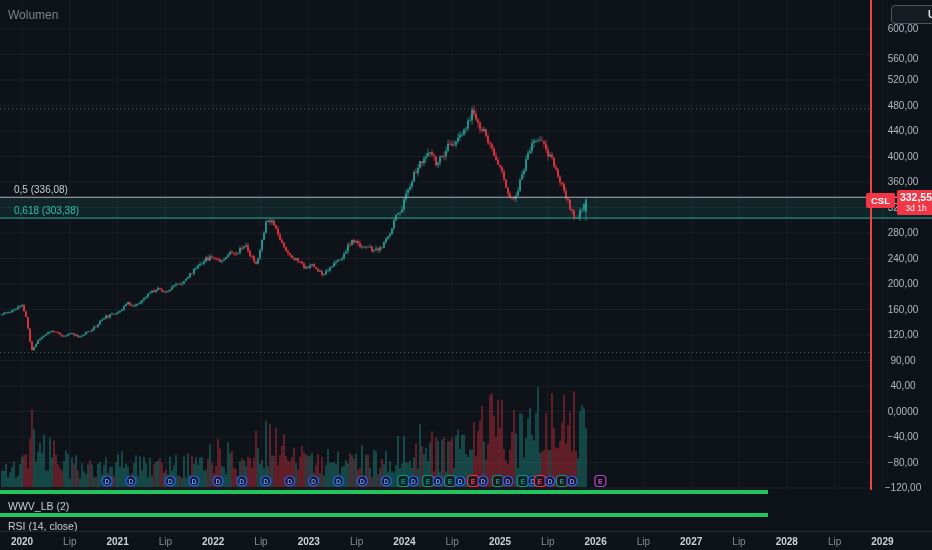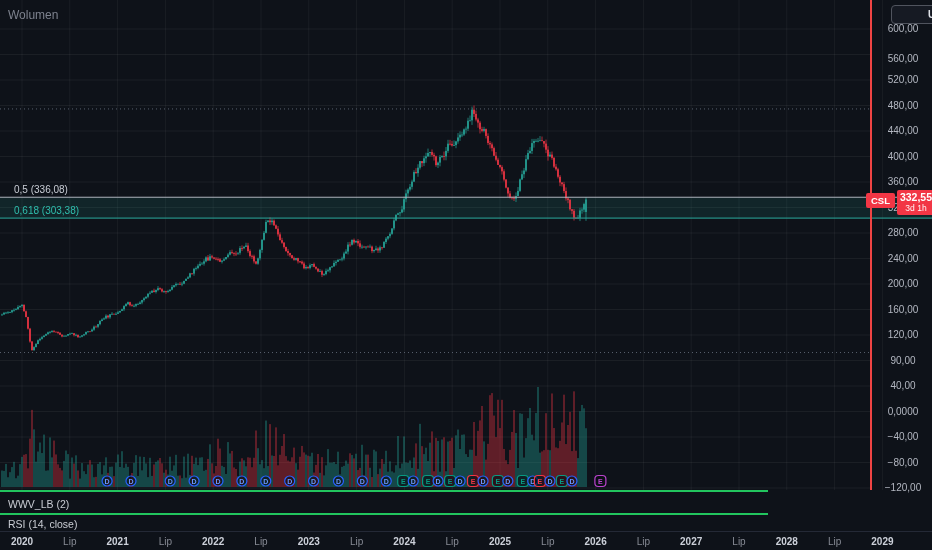--- a/index.html
+++ b/index.html
@@ -18,21 +18,21 @@
   .usd-btn{position:absolute;top:5px;left:20px;z-index:6;background:#161a23;color:#dfe2e8;
            border:1px solid #50545e;border-radius:4px;font-size:10px;font-weight:700;
            padding:3px 9px;font-family:"Liberation Sans",sans-serif;cursor:pointer;}
   .price-tag{position:absolute;top:190px;left:866px;z-index:5;display:flex;align-items:flex-start;}
   .ticker-badge{background:#f23645;color:#fff;font-size:9.5px;font-weight:700;border-radius:2px;
                 padding:2px 5px;margin-top:3px;margin-right:2px;}
   .price-box{background:#f23645;color:#fff;border-radius:2px;width:38px;padding:2px 0 2px 0;
              display:flex;flex-direction:column;align-items:center;line-height:1.1;}
   .price-box .p{font-size:10.5px;font-weight:700;}
   .price-box .c{font-size:8.5px;opacity:.95;}
-  .pane{position:absolute;left:0;width:768px;border-top:2px solid #22c55e;z-index:3;
+  .pane{position:absolute;left:0;width:768px;border-top:4px solid #22c55e;z-index:3;
         display:flex;align-items:center;cursor:pointer;background:rgba(14,18,25,0.0);}
   .pane1{top:490px;height:23px;}
   .pane2{top:513px;height:18px;}
   .pane span{font-size:10.5px;color:#c9ccd3;padding-left:8px;}
   .time-axis{position:absolute;left:0;top:531px;width:932px;height:19px;border-top:1px solid #242936;z-index:3;}
   .x-label{position:absolute;top:4px;transform:translateX(-50%);font-size:10px;white-space:nowrap;}
   .x-major{color:#ccd0d9;font-weight:700;}
   .x-minor{color:#878b95;}
 </style>
 </head>

